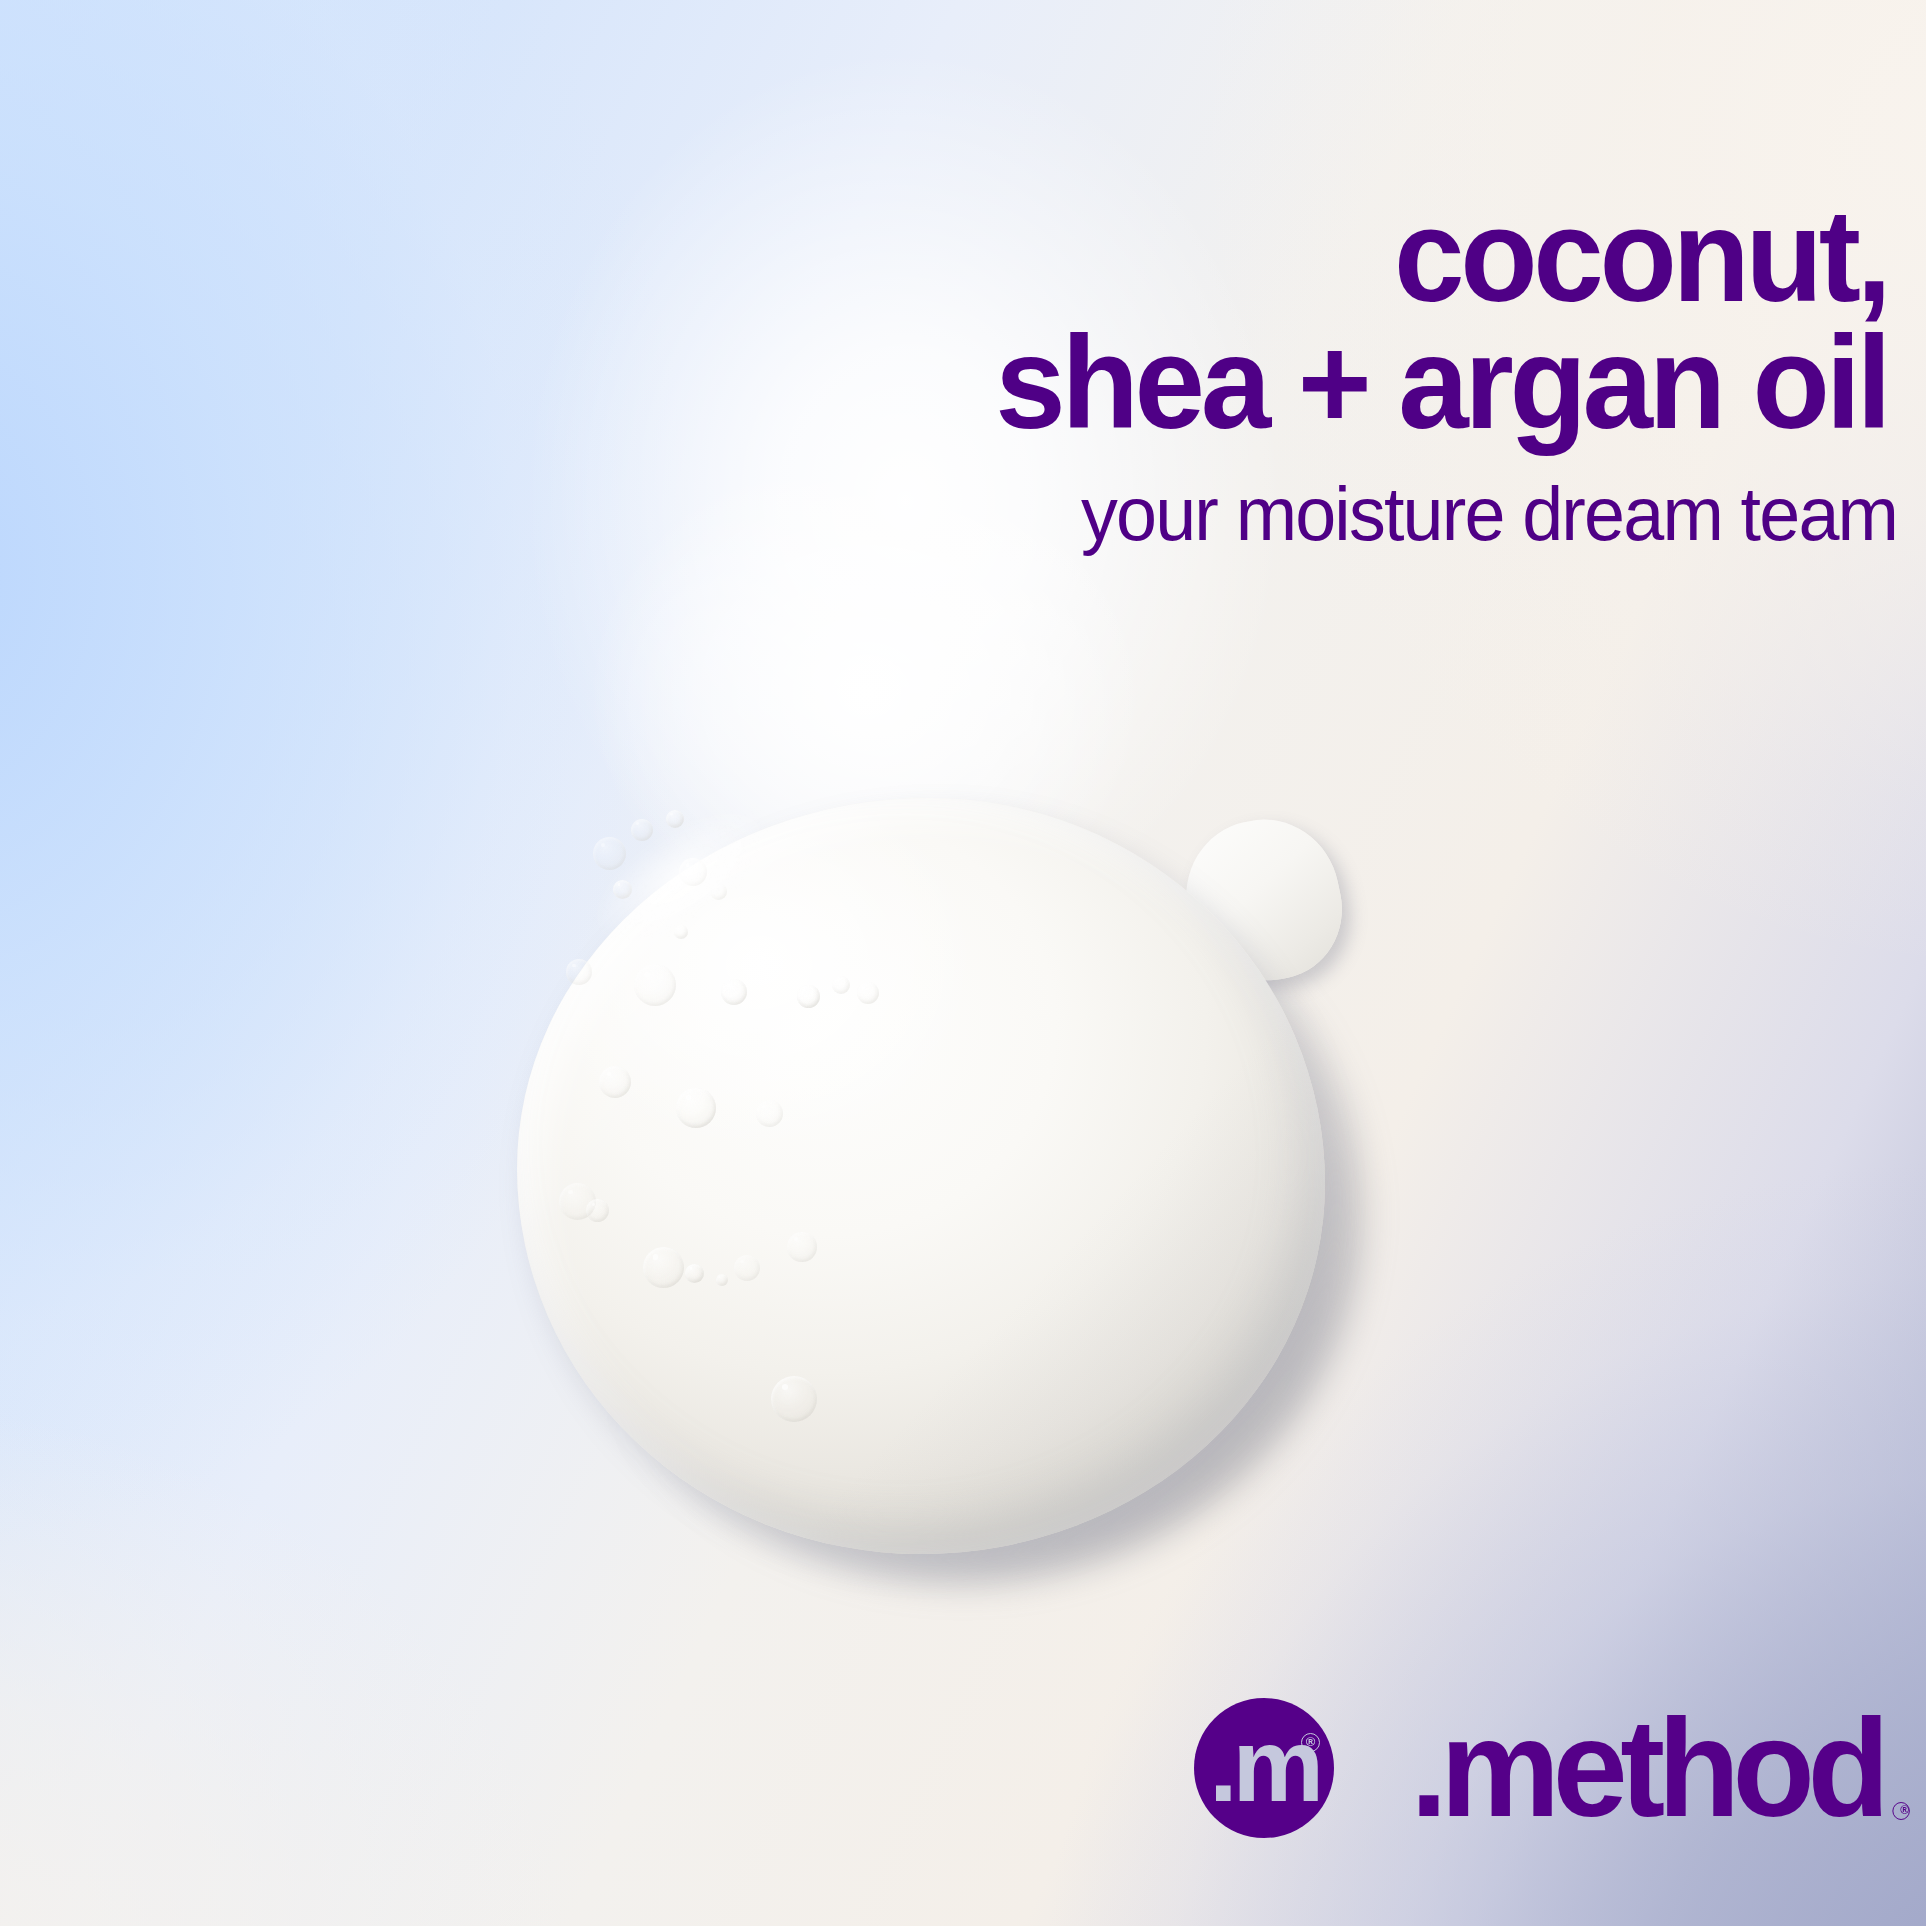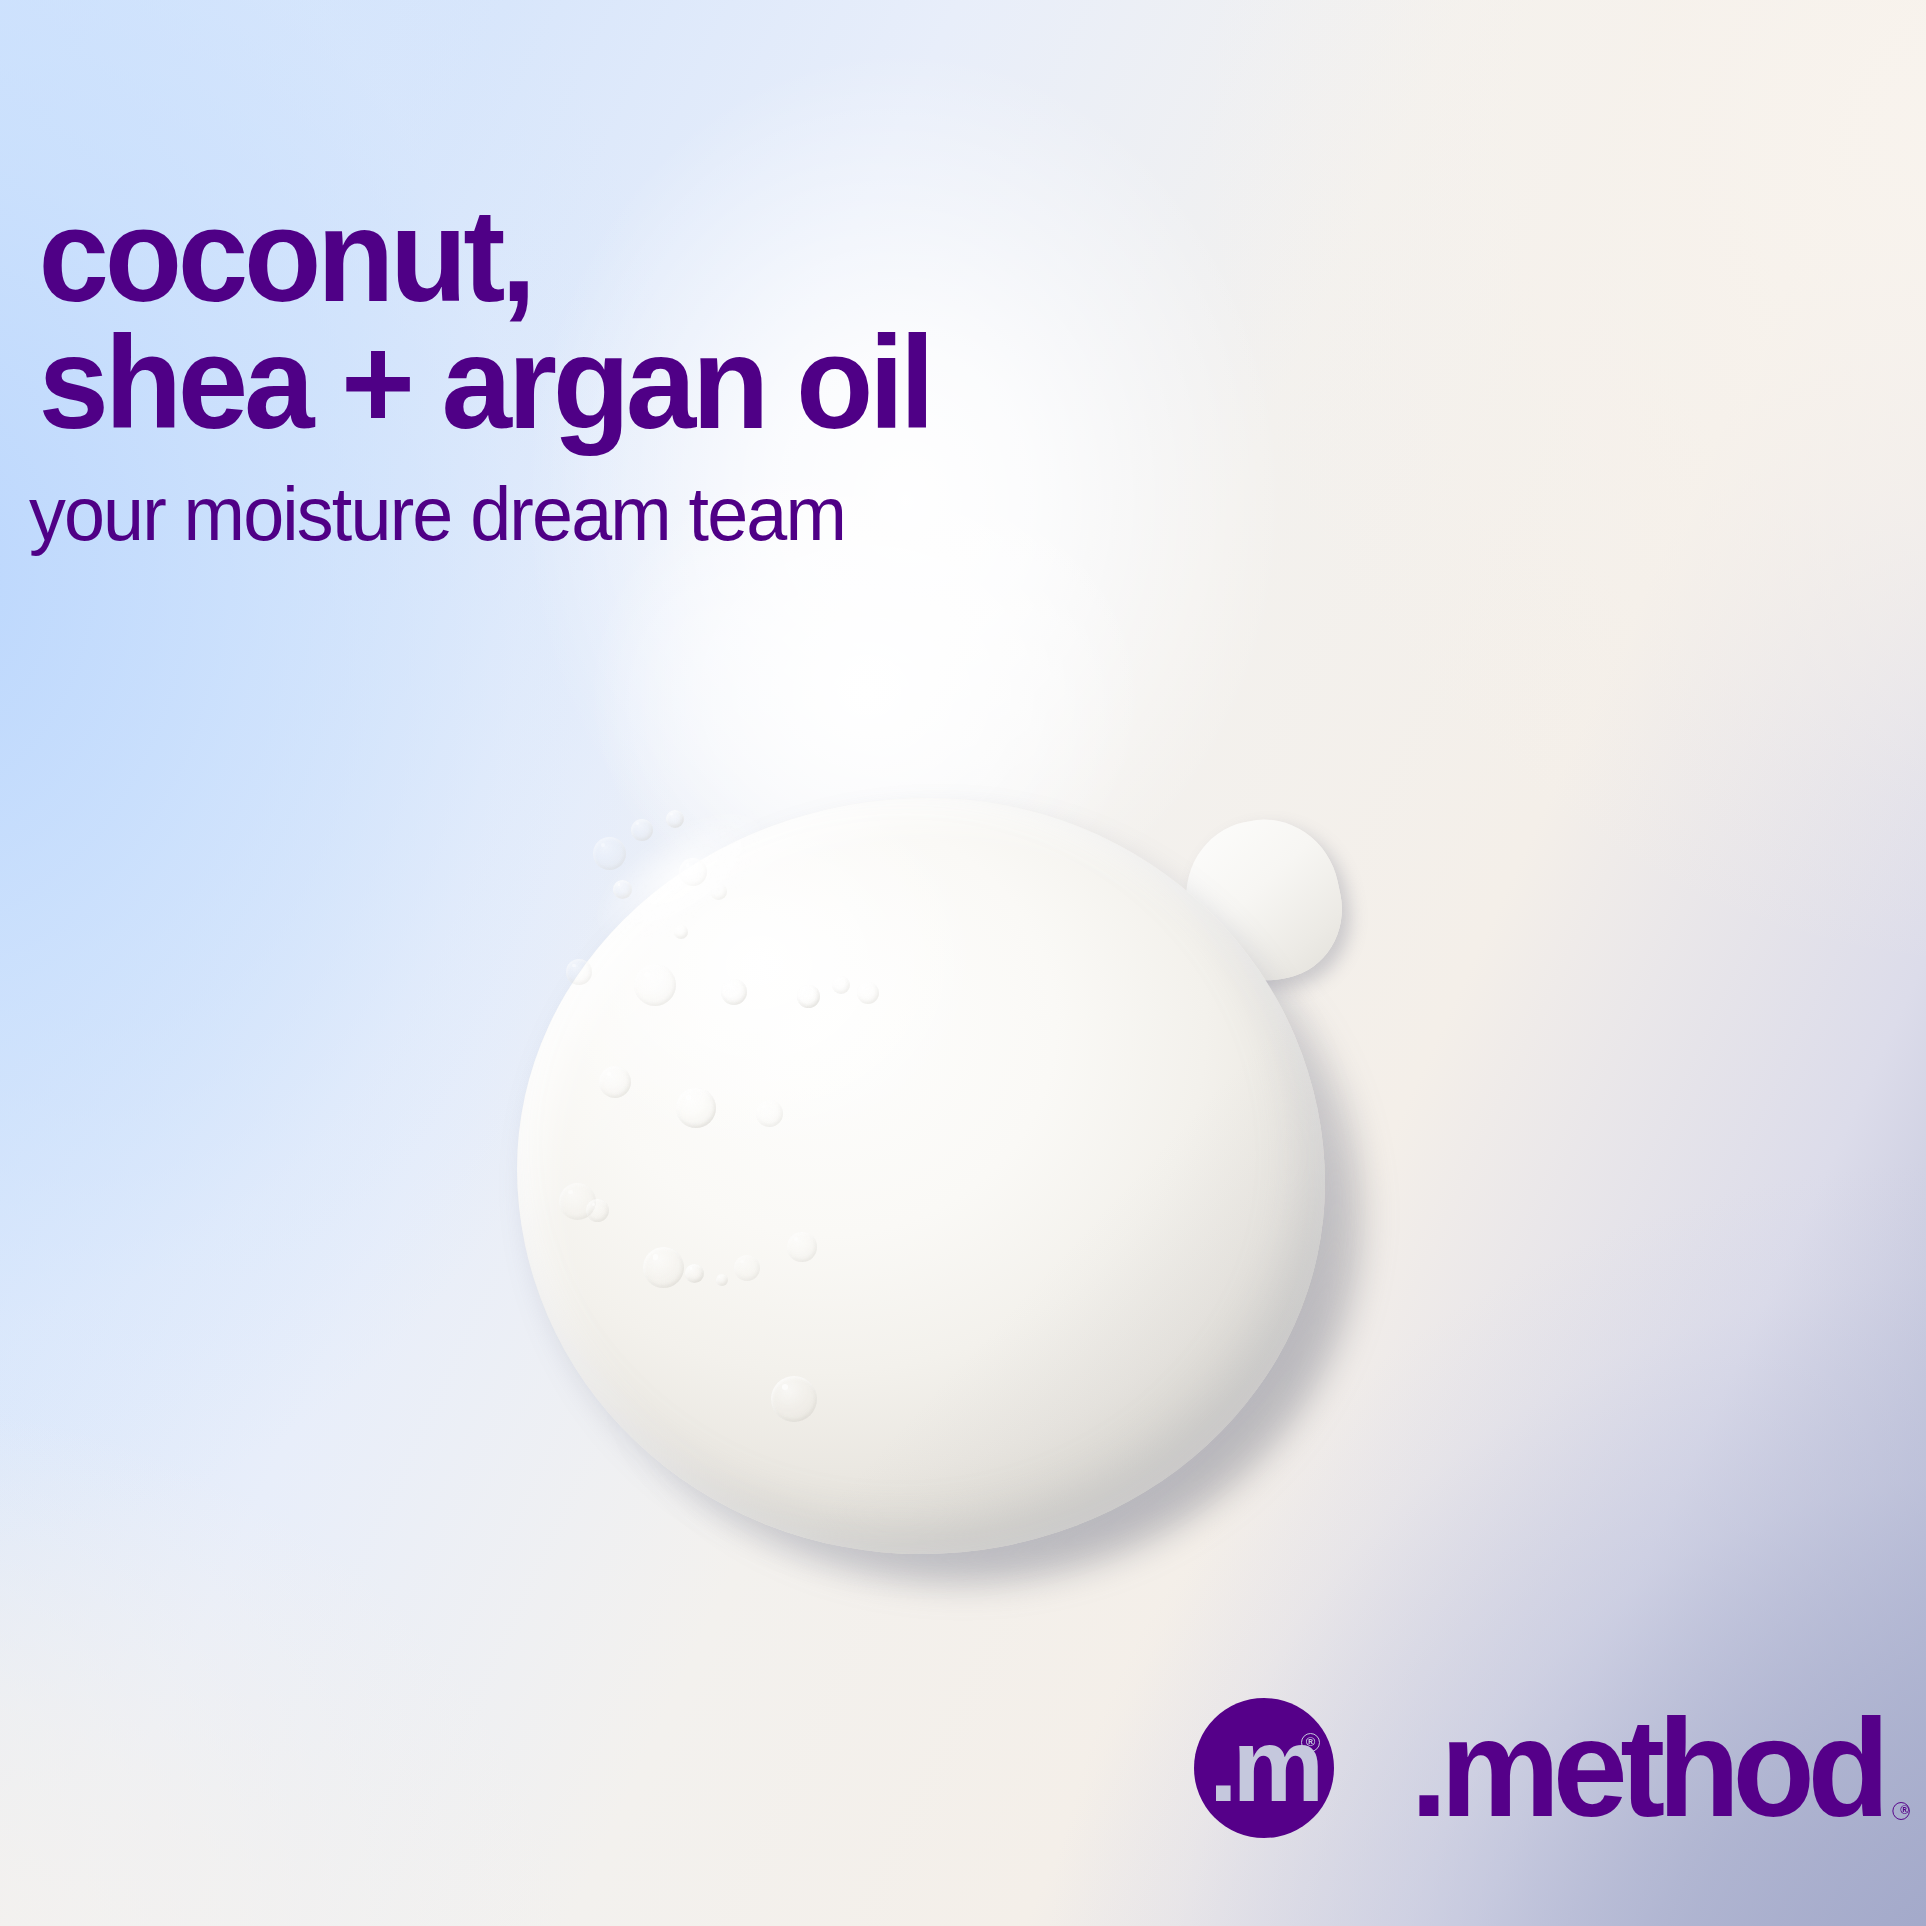--- a/index.html
+++ b/index.html
@@ -64,21 +64,21 @@
     background:radial-gradient(ellipse 347px 308px at 45% 36%,
       rgba(255,255,255,1) 0%,
       rgba(255,255,255,.55) 45%,
       rgba(255,255,255,0) 80%);
   }
 
   
   .copy{
     position:absolute;
     left:0;right:0;top:193px;
-    text-align:left;
+    text-align:right;
     z-index:6;
   }
   .headline{
     color:#4f0086;
     font-size:132px;
     font-weight:bold;
     line-height:.96;
     letter-spacing:-4.5px;
     margin:0;
     white-space:pre-line;

